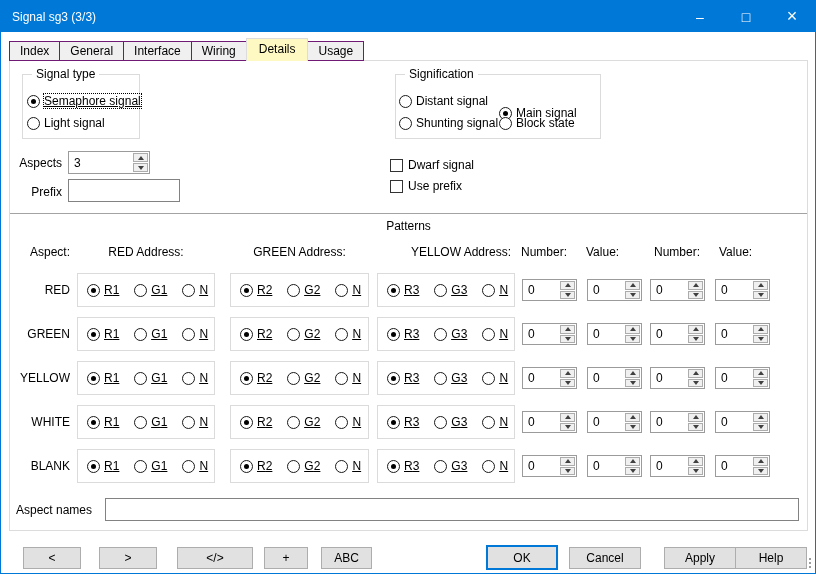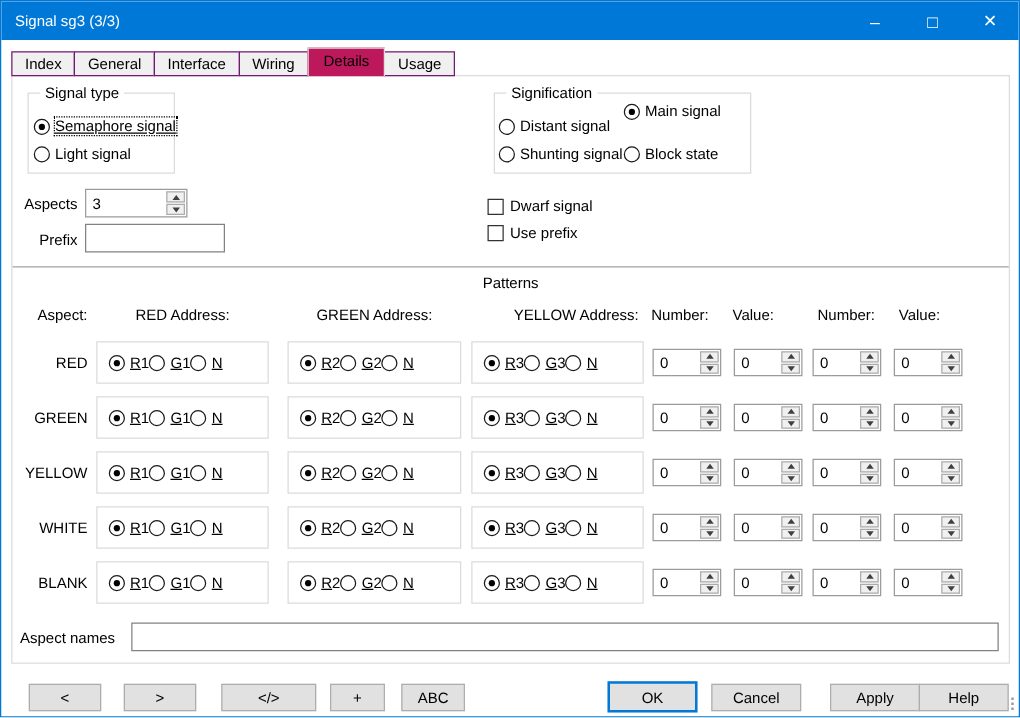--- a/index.html
+++ b/index.html
@@ -10,21 +10,21 @@
   .title-text{color:#fff;margin-left:11px;font-size:12px;}
   .winbtns{position:absolute;right:0;top:0;height:31px;display:flex;}
   .winbtn{width:46px;height:31px;display:flex;align-items:center;justify-content:center;color:#fff;}
   .winbtn.min{font-size:14px;}
   .winbtn.max{font-size:14px;}
   .winbtn.close{font-size:18px;}
   
   .tabbar{position:absolute;left:8px;top:37px;height:23px;display:flex;align-items:flex-end;z-index:2;}
   .tab{height:20px;line-height:19px;padding:0 10px;background:#F0F0F0;border:1px solid #701a75;
        box-sizing:border-box;margin-right:-1px;}
-  .tab.selected{background:#be185d;border-color:#DCDCDC;border-bottom:none;height:23px;line-height:21px;
+  .tab.selected{background:#fef9c3;border-color:#DCDCDC;border-bottom:none;height:23px;line-height:21px;
        padding:0 12px;position:relative;z-index:3;}
   
   .tabpage{position:absolute;left:8px;top:59px;width:799px;height:471px;background:#fff;
        border:1px solid #DCDCDC;box-sizing:border-box;z-index:1;}
   .groupbox{position:absolute;border:1px solid #DBDBDB;box-sizing:border-box;background:#fff;}
   .legend{position:absolute;top:-8px;left:9px;background:#fff;padding:0 4px;line-height:14px;white-space:nowrap;}
   .label{position:absolute;line-height:16px;white-space:nowrap;}
   .r-align{text-align:right;}
   .radio-item{position:absolute;display:flex;align-items:center;height:16px;white-space:nowrap;}
   .rad{width:13px;height:13px;border:1px solid #1a1a1a;border-radius:50%;background:#fff;
@@ -39,21 +39,21 @@
   .spin-value{flex:1;padding-left:5px;display:flex;align-items:center;}
   .spin-btns{width:17px;display:flex;flex-direction:column;padding:1px;gap:1px;box-sizing:border-box;}
   .spin-btn{flex:1;border:1px solid #ACACAC;background:#F0F0F0;display:flex;align-items:center;justify-content:center;}
   .tri-up{width:0;height:0;border-left:3px solid transparent;border-right:3px solid transparent;border-bottom:4px solid #404040;}
   .tri-down{width:0;height:0;border-left:3px solid transparent;border-right:3px solid transparent;border-top:4px solid #404040;}
   .separator{position:absolute;left:0;top:152px;width:100%;height:1px;background:#A3A3A3;}
   #patterns-title{position:absolute;top:158px;left:0;width:100%;text-align:center;}
   .pheader{position:absolute;top:184px;line-height:14px;white-space:nowrap;}
   .prow-label{position:absolute;left:0;width:60px;text-align:right;height:34px;line-height:34px;white-space:nowrap;}
   .pgroup{position:absolute;height:34px;border:1px solid #DBDBDB;box-sizing:border-box;
-       display:flex;align-items:center;padding-left:9px;}
+       display:flex;align-items:center;padding-left:9px;gap:15px;text-decoration:underline;}
   .pgroup .radio-item{position:static;}
   u{text-decoration:underline;}
   
   .fbtn{position:absolute;top:546px;height:22px;background:#E1E1E1;border:1px solid #ADADAD;
        box-sizing:border-box;display:flex;align-items:center;justify-content:center;font-size:12px;}
   .fbtn.default{border:2px solid #0078D7;top:544px;height:25px;}
   .grip{position:absolute;left:800px;top:557px;width:2px;height:2px;
        box-shadow:8px 0 0 #9d9d9d,4px 4px 0 #9d9d9d,8px 4px 0 #9d9d9d,0 8px 0 #9d9d9d,4px 8px 0 #9d9d9d,8px 8px 0 #9d9d9d;}
 </style>
 </head>
@@ -113,21 +113,21 @@
         <span class="focusrect">Semaphore signal</span>
       </div>
       <div class="radio-item" style="left: 17px; top: 54px;">
         <span class="rad"></span>
         <span>Light signal</span>
       </div>
       <div class="radio-item" style="left: 389px; top: 32px;">
         <span class="rad"></span>
         <span>Distant signal</span>
       </div>
-      <div class="radio-item" style="left: 489px; top: 20px;">
+      <div class="radio-item" style="left: 489px; top: 44px;">
         <span class="rad on"></span>
         <span>Main signal</span>
       </div>
       <div class="radio-item" style="left: 389px; top: 54px;">
         <span class="rad"></span>
         <span>Shunting signal</span>
       </div>
       <div class="radio-item" style="left: 489px; top: 54px;">
         <span class="rad"></span>
         <span>Block state</span>

